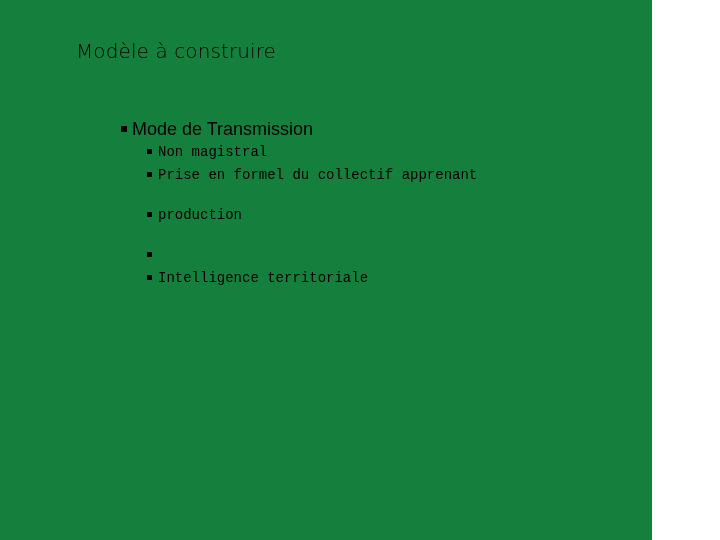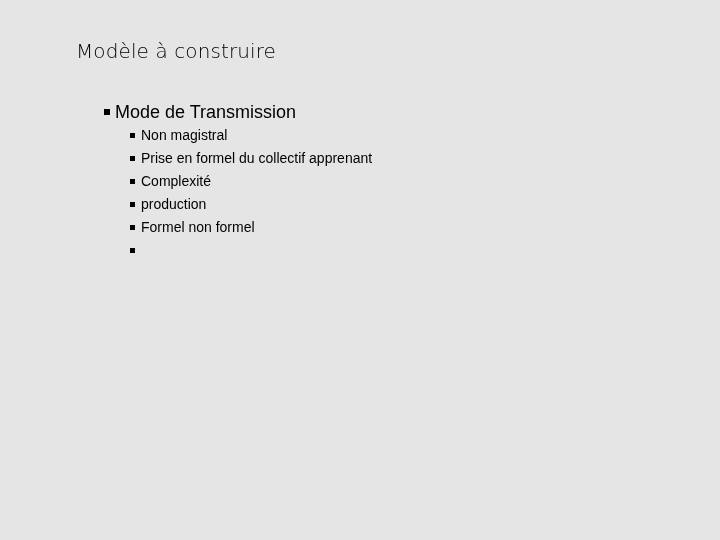--- a/index.html
+++ b/index.html
@@ -9,23 +9,23 @@
   body {
     width: 720px;
     height: 540px;
     background: #ffffff;
     font-family: "Liberation Sans", sans-serif;
     overflow: hidden;
   }
 
   #slide {
     position: relative;
-    width: 720px;
+    width: 652px;
     height: 540px;
-    background: #e5e5e5;
+    background: #15803d;
     box-sizing: border-box;
   }
 
   
   #slide-title {
     position: absolute;
     left: 76px;
     top: 38px;
     width: 580px;
     font-family: "DejaVu Sans", "Liberation Sans", sans-serif;
@@ -49,21 +49,21 @@
   ul.lvl1,
   ul.lvl2 {
     list-style: none;
     margin: 0;
     padding: 0;
   }
 
   li.lvl1-item {
     position: relative;
     padding-left: 104px;      
-    margin: 0;
+    margin: 17px;
   }
 
   li.lvl1-item > .row {
     position: relative;
     display: block;
     font-size: 18px;
     line-height: 24px;
     color: #000000;
     font-weight: 400;
     white-space: nowrap;
@@ -80,20 +80,21 @@
 
   ul.lvl2 {
     margin: 0;
     padding: 0;
   }
 
   li.lvl2-item {
     position: relative;
     padding-left: 26px;       
     margin: 0;
+    font-family: Liberation Mono, monospace;
   }
 
   li.lvl2-item > .row {
     display: block;
     font-size: 14px;
     line-height: 23px;
     color: #000000;
     font-weight: 400;
     white-space: nowrap;
   }
@@ -137,41 +138,36 @@
               <span class="bullet-sq"></span><span>Prise en formel du collectif apprenant</span>
             </span>
           </li>
         </ul>
       </li>
 
       <li class="lvl1-item">
         <ul class="lvl2">
           <li class="lvl2-item">
             <span class="row">
-              <span class="bullet-sq"></span><span>Complexité</span>
-            </span>
-          </li>
-          <li class="lvl2-item">
-            <span class="row">
               <span class="bullet-sq"></span><span>production</span>
             </span>
           </li>
         </ul>
       </li>
 
       <li class="lvl1-item">
         <ul class="lvl2">
           <li class="lvl2-item">
             <span class="row">
-              <span class="bullet-sq"></span><span>Formel non formel</span>
+              <span class="bullet-sq"></span>
             </span>
           </li>
           <li class="lvl2-item">
             <span class="row">
-              <span class="bullet-sq"></span>
+              <span class="bullet-sq"></span><span>Intelligence territoriale</span>
             </span>
           </li>
         </ul>
       </li>
 
     </ul>
   </div>
 
 </div>
 

